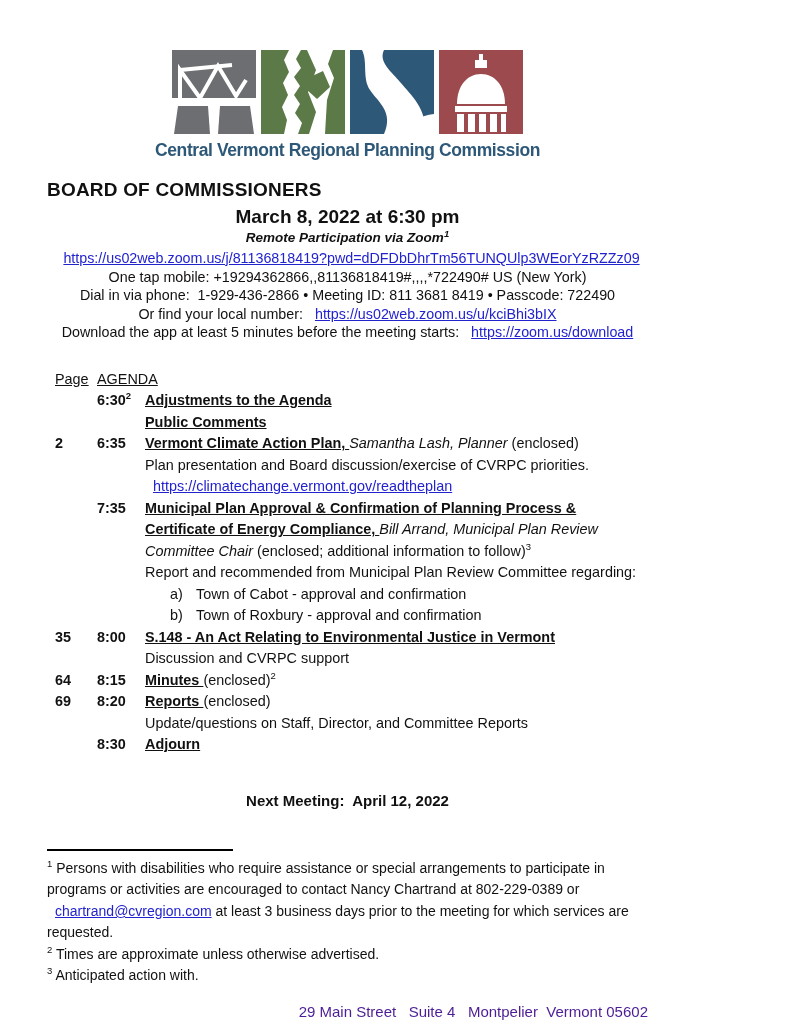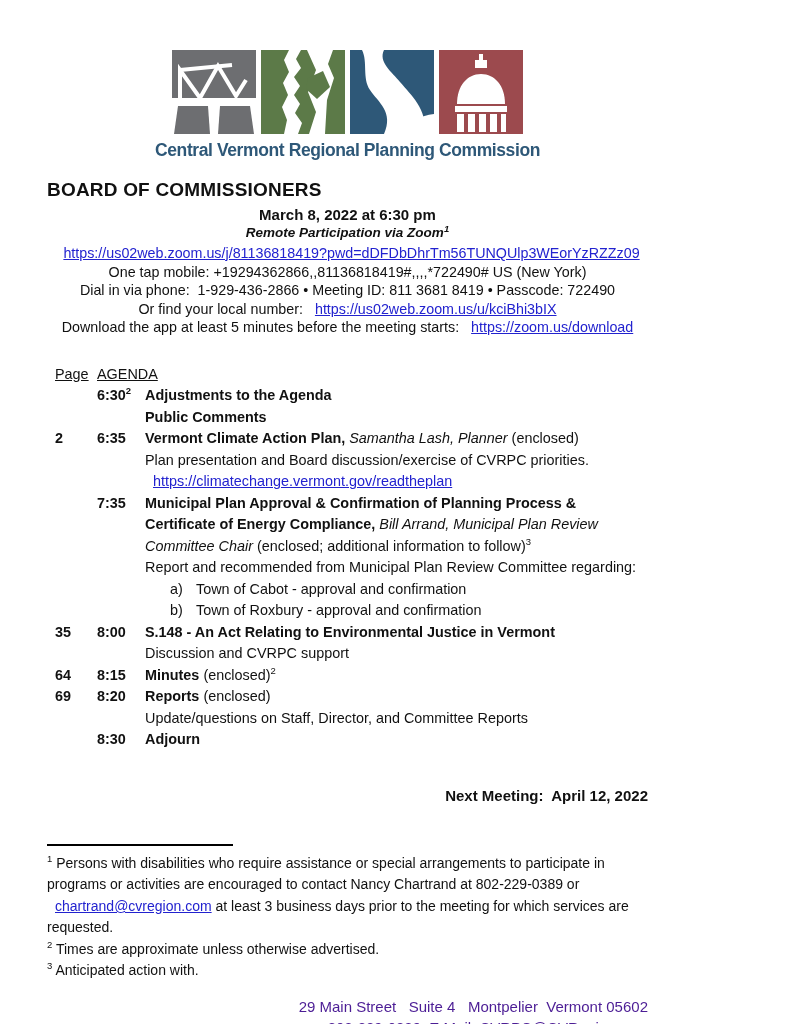--- a/index.html
+++ b/index.html
@@ -17,41 +17,41 @@
   .logo-squares { display: flex; justify-content: center; gap: 5px; }
   .logo-squares svg { display: block; }
   .logo-name {
     margin-top: 6px;
     font-size: 17.5px; font-weight: bold; letter-spacing: -0.4px;
     color: #2e5878;
   }
 
   
   .doc-title { margin-top: 18px; font-size: 19px; font-weight: bold; letter-spacing: 0.2px; }
-  .doc-date { margin-top: 5px; text-align: center; font-size: 15px; font-weight: bold; }
+  .doc-date { margin-top: 5px; text-align: center; font-size: 19px; font-weight: bold; }
   .doc-remote { margin-top: 2px; text-align: center; font-size: 13.5px; font-weight: bold; font-style: italic; }
   .hline { text-align: center; font-size: 14.3px; line-height: 18.6px; white-space: pre-wrap; }
   .hline.first { margin-top: 4px; }
   a.lnk { color: #2222cf; text-decoration: underline; margin-left: 8px; }
   sup { font-size: 9.5px; line-height: 0; vertical-align: super; }
 
   
   .agenda { margin-top: 27px; font-size: 14.4px; line-height: 21.5px; }
   .row { display: flex; }
   .cp { width: 50px; flex-shrink: 0; font-weight: bold; padding-left: 8px; }
   .ct { width: 48px; flex-shrink: 0; font-weight: bold; }
   .cc { flex: 1; }
-  .b { font-weight: bold; }
+  .b { font-weight: bold; text-decoration: underline; }
   .i { font-style: italic; }
   .hdr-underline { text-decoration: underline; font-weight: normal; }
   .li { display: flex; padding-left: 25px; }
   .li-marker { width: 26px; flex-shrink: 0; }
 
   
-  .next-meeting { margin-top: 36px; text-align: right; font-size: 15px; font-weight: bold; white-space: pre-wrap; }
+  .next-meeting { margin-top: 36px; text-align: center; font-size: 15px; font-weight: bold; white-space: pre-wrap; }
 
   
   .fn-rule { margin-top: 40px; width: 186px; border-top: 2px solid #000; }
   .footnotes { margin-top: 7px; font-size: 14px; line-height: 21.5px; }
   .fn { white-space: pre-wrap; }
 
   
   .footer { margin-top: 14px; text-align: right; color: #4c1d95; font-size: 15px; line-height: 21px; }
   .footer div { white-space: pre-wrap; }
 </style>

